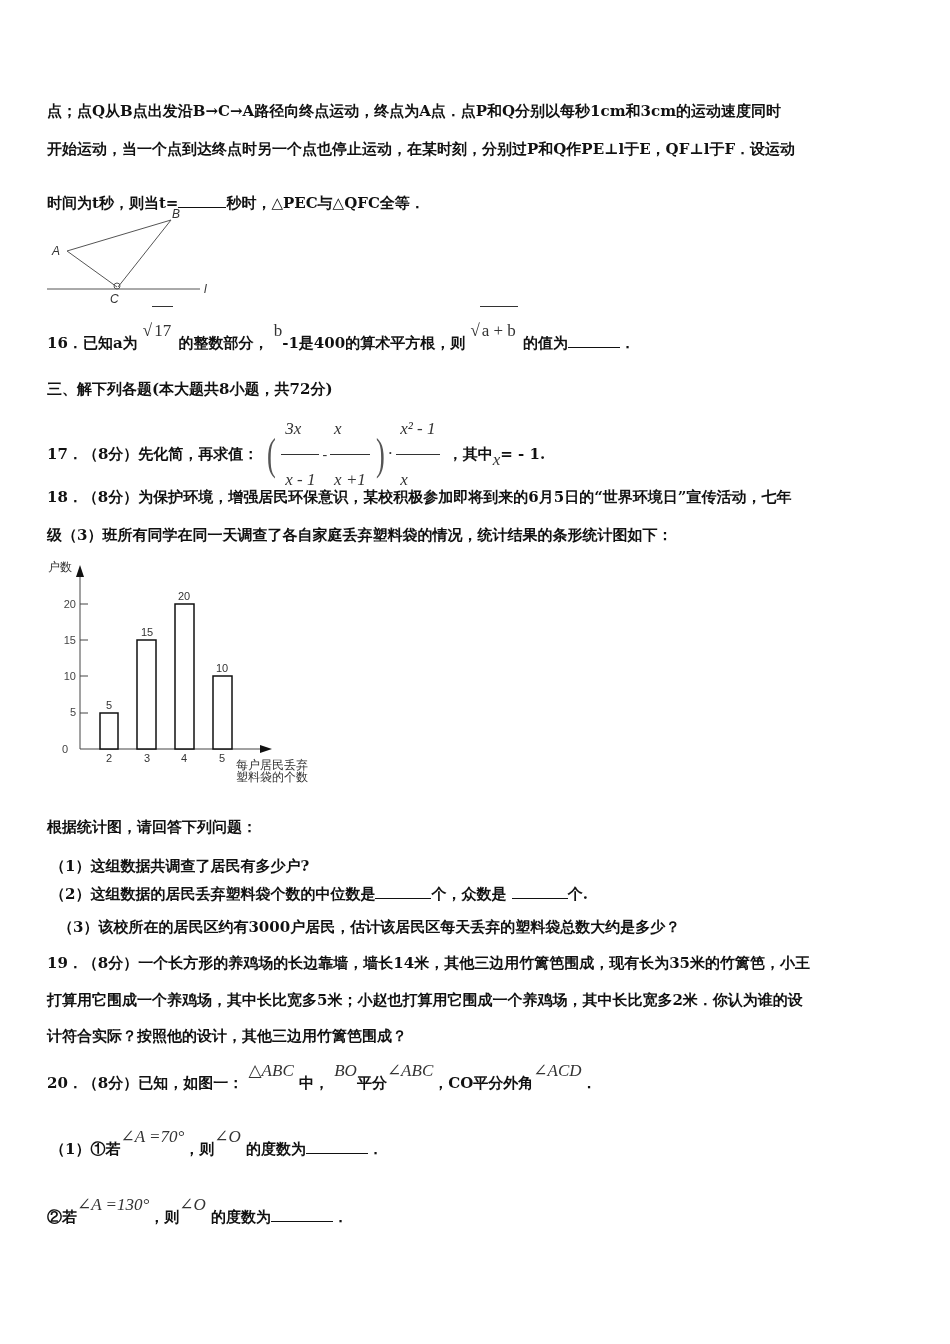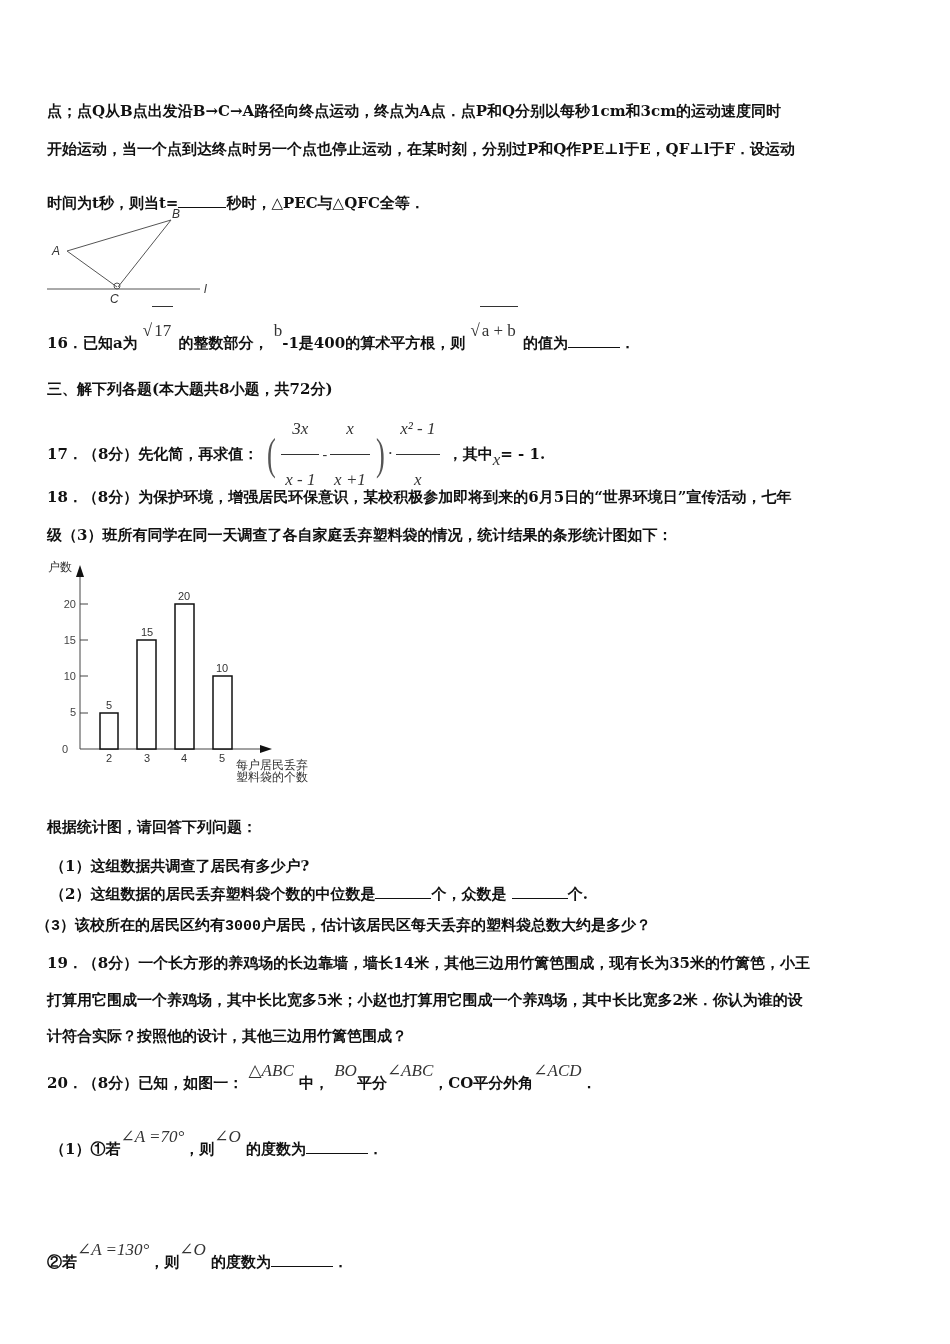--- a/index.html
+++ b/index.html
@@ -4,21 +4,21 @@
   <style>
     html, body { margin: 0; padding: 0; background: #ffffff; }
     body { width: 950px; height: 1344px; position: relative; overflow: hidden; color: #111; font-family: "DejaVu Serif", "Liberation Serif", serif; }
     .line { position: absolute; left: 47px; font-size: 15px; font-weight: bold; white-space: nowrap; line-height: 20px; }
     .blank { display: inline-block; border-bottom: 1.5px solid #111; height: 14px; vertical-align: baseline; }
     .math { font-family: "Liberation Serif", "DejaVu Serif", serif; font-weight: normal; font-style: italic; font-size: 17px; color: #333; position: relative; }
     .math.up { top: -12px; }
     .math.rm { font-style: normal; }
     .sqrt { display: inline-block; font-family: "Liberation Serif", serif; font-weight: normal; font-size: 17px; position: relative; top: -12px; color: #333; }
     .sqrt .rad { border-top: 1px solid #333; padding: 14px 2px; }
-    .frac { display: inline-block; vertical-align: middle; text-align: center; font-family: "Liberation Serif", serif; font-weight: normal; font-style: italic; font-size: 17px; color: #333; margin: 0 3px; }
+    .frac { display: inline-block; vertical-align: middle; font-family: "Liberation Serif", serif; font-weight: normal; font-style: italic; font-size: 17px; color: #333; margin: 0 3px; }
     .frac .num { display: block; padding: 0 4px; border-bottom: 1px solid #333; }
     .frac .den { display: block; padding: 0 4px; }
     .paren { display: inline-block; vertical-align: middle; font-family: "Liberation Serif", serif; font-weight: normal; font-size: 44px; line-height: 44px; color: #555; transform: scaleX(0.6); }
     svg text { font-family: "Liberation Sans", "DejaVu Sans", sans-serif; }
   </style>
 </head>
 <body>
 
 <div class="line" style="top:101px;">点；点Q从B点出发沿B→C→A路径向终点运动，终点为A点．点P和Q分别以每秒1cm和3cm的运动速度同时</div>
 <div class="line" style="top:139px;">开始运动，当一个点到达终点时另一个点也停止运动，在某时刻，分别过P和Q作PE⊥l于E，QF⊥l于F．设运动</div>
@@ -101,30 +101,30 @@
   </g>
   <text x="196" y="214" font-size="12" fill="#333">每户居民丢弃</text>
   <text x="196" y="226" font-size="12" fill="#333">塑料袋的个数</text>
 </svg>
 
 <div class="line" style="top:817px;">根据统计图，请回答下列问题：</div>
 <div class="line" style="top:850px; left:50px;margin-top:6px;">（1）这组数据共调查了居民有多少户?</div>
 <div class="line" style="top:884px; left:50px;">
   <span>（2）这组数据的居民丢弃塑料袋个数的中位数是</span><span class="blank" style="width:56px;"></span><span>个，众数是</span> <span class="blank" style="width:56px;"></span><span>个.</span>
 </div>
-<div class="line" style="top:917px; left:36px;font-family:Liberation Mono, monospace;">（3）该校所在的居民区约有3000户居民，估计该居民区每天丢弃的塑料袋总数大约是多少？</div>
+<div class="line" style="top:917px; left:58px;">（3）该校所在的居民区约有3000户居民，估计该居民区每天丢弃的塑料袋总数大约是多少？</div>
 
 <div class="line" style="top:953px;">19．（8分）一个长方形的养鸡场的长边靠墙，墙长14米，其他三边用竹篱笆围成，现有长为35米的竹篱笆，小王</div>
 <div class="line" style="top:990px;">打算用它围成一个养鸡场，其中长比宽多5米；小赵也打算用它围成一个养鸡场，其中长比宽多2米．你认为谁的设</div>
 <div class="line" style="top:1026px;">计符合实际？按照他的设计，其他三边用竹篱笆围成？</div>
 
 <div class="line" style="top:1073px;">
   <span>20．（8分）已知，如图一：</span>
   <span class="math up">△ABC</span>
   <span>中，</span>
   <span class="math up">BO</span><span>平分</span><span class="math up">∠ABC</span><span>，CO平分外角</span><span class="math up">∠ACD</span><span>．</span>
 </div>
 <div class="line" style="top:1139px; left:50px;">
   <span>（1）①若</span><span class="math up">∠A =70°</span><span>，则</span><span class="math up">∠O</span> <span>的度数为</span><span class="blank" style="width:62px;"></span><span>．</span>
 </div>
-<div class="line" style="top:1252px;">
+<div class="line" style="top:1207px;">
   <span>②若</span><span class="math up">∠A =130°</span><span>，则</span><span class="math up">∠O</span> <span>的度数为</span><span class="blank" style="width:62px;"></span><span>．</span>
 </div>
 
 </body></html>

